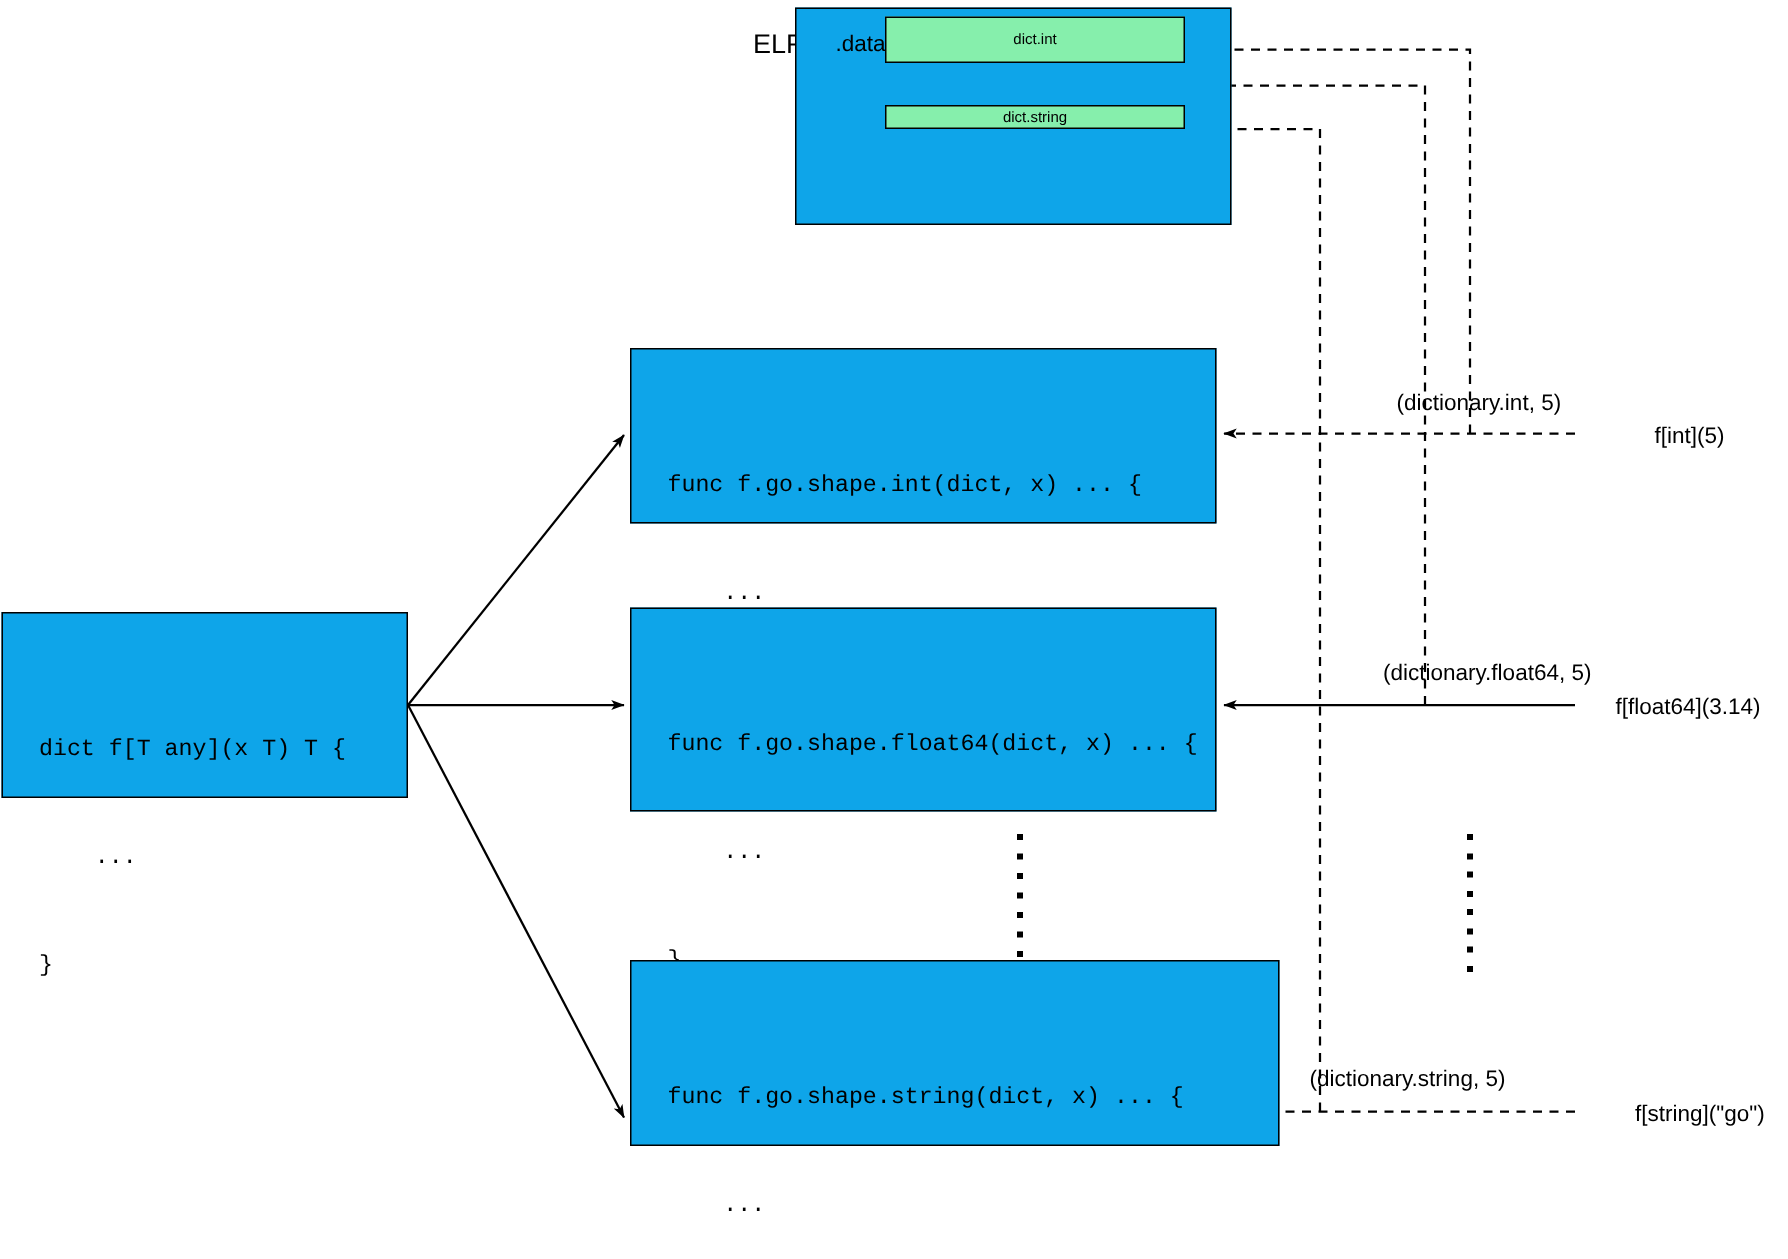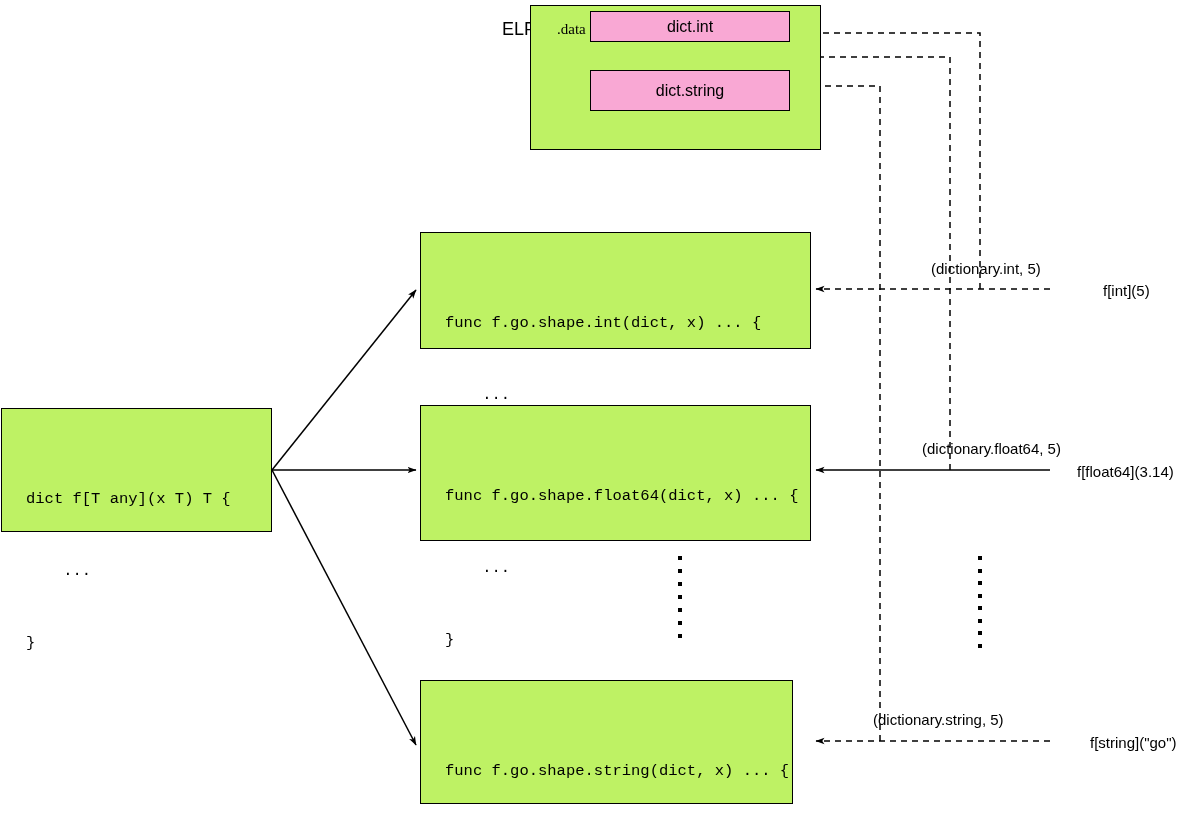--- a/index.html
+++ b/index.html
@@ -23,21 +23,21 @@
     left: 0;
     top: 0;
     width: 1192px;
     height: 839px;
     pointer-events: none;
   }
   .box {
     position: absolute;
     box-sizing: border-box;
     border: 1.6px solid #000000;
-    background: #bef264;
+    background: #0ea5e9;
   }
   .code {
     font-family: "Liberation Mono", "DejaVu Sans Mono", monospace;
     font-size: 15.5px;
     line-height: 24px;
     white-space: pre;
     color: #000000;
   }
   .code-pad {
     padding: 30px 0 0 24px;
@@ -50,26 +50,26 @@
     white-space: nowrap;
     margin-left: 17px;
   }
   .lbl-elf {
     font-size: 18px;
   }
   .dict-cell {
     position: absolute;
     box-sizing: border-box;
     border: 1.6px solid #000000;
-    background: #f9a8d4;
+    background: #86efac;
     display: flex;
     align-items: center;
     justify-content: center;
     font-family: "Liberation Sans", sans-serif;
-    font-size: 16px;
+    font-size: 10px;
     color: #000000;
   }
   .vdots {
     position: absolute;
     display: flex;
     flex-direction: column;
     align-items: center;
     justify-content: space-between;
   }
   .vdots i {
@@ -107,26 +107,26 @@
       <path d="M980,289 L980,33 L796,33"></path>
       <path d="M950,470 L950,57 L796,57"></path>
       <path d="M880,741 L880,86 L796,86"></path>
     </g>
   </svg>
 
   <div class="lbl lbl-elf" style="left:485px; top:19px;">ELF</div>
 
   <div class="box" style="left:530px; top:5px; width:291px; height:145px;"></div>
 
-  <div class="lbl" style="left:540px; top:21px;font-family:Liberation Serif, serif;">.data</div>
+  <div class="lbl" style="left:540px; top:21px;">.data</div>
 
   <div class="dict-cell" style="left:590px; top:11px; width:200px; height:31px;">
     <span>dict.int</span>
   </div>
-  <div class="dict-cell" style="left:590px; top:70px; width:200px; height:41px;">
+  <div class="dict-cell" style="left:590px; top:70px; width:200px; height:16px;">
     <span>dict.string</span>
   </div>
 
   <div class="box" style="left:1px; top:408px; width:271px; height:124px;">
     <div class="code code-pad">
       <div>dict f[T any](x T) T {</div>
       <div>    ...</div>
       <div>}</div>
     </div>
   </div>
@@ -164,21 +164,21 @@
     <i></i>
       <i></i>
       <i></i>
       <i></i>
       <i></i>
       <i></i>
       <i></i>
       <i></i>
   </div>
 
-  <div class="box" style="left:420px; top:680px; width:373px; height:124px;">
+  <div class="box" style="left:420px; top:640px; width:433px; height:124px;">
     <div class="code code-pad">
       <div>func f.go.shape.string(dict, x) ... {</div>
       <div>    ...</div>
       
     </div>
   </div>
   <div class="lbl" style="left:856px; top:711px;">(dictionary.string, 5)</div>
   <div class="lbl" style="left:1073px; top:734px;">f[string]("go")</div>
 
 </div>

